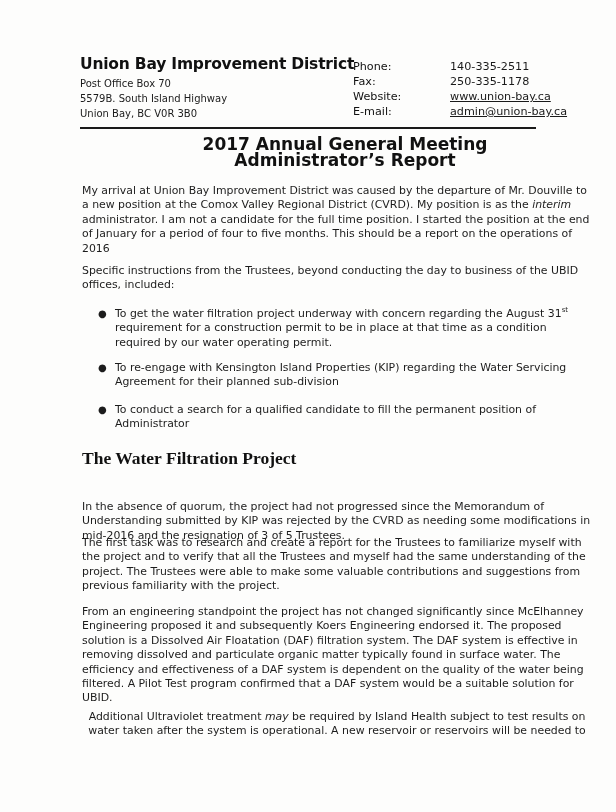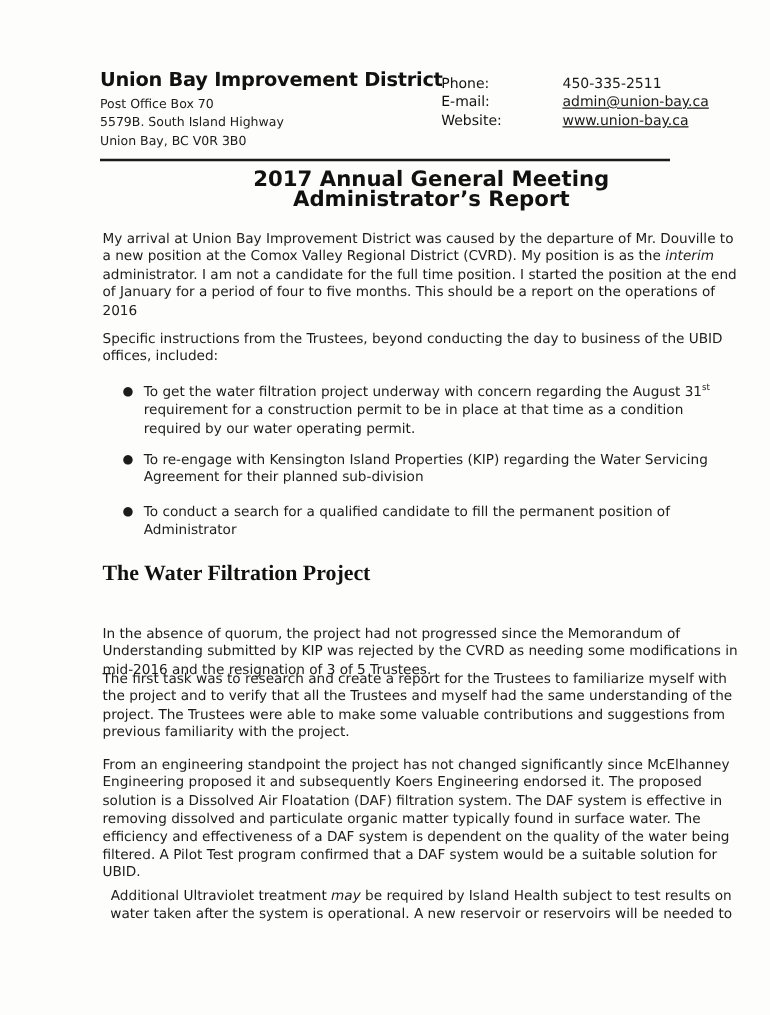--- a/index.html
+++ b/index.html
@@ -69,29 +69,33 @@
 
   <div class="addr">
     <div>Post Office Box 70</div>
     <div>5579B. South Island Highway</div>
     <div>Union Bay, BC V0R 3B0</div>
   </div>
 
   <div class="contact">
     <div class="row">
       <span class="lbl">Phone:</span>
-      <span class="val">450-335-2511</span>
+      <span class="val">140-335-2511</span>
+    </div>
+    <div class="row">
+      <span class="lbl">Fax:</span>
+      <span class="val">250-335-1178</span>
+    </div>
+    <div class="row">
+      <span class="lbl">Website:</span>
+      <span class="val link">www.union-bay.ca</span>
     </div>
     <div class="row">
       <span class="lbl">E-mail:</span>
       <span class="val link">admin@union-bay.ca</span>
-    </div>
-    <div class="row">
-      <span class="lbl">Website:</span>
-      <span class="val link">www.union-bay.ca</span>
     </div>
   </div>
 
   <div class="rule"></div>
 
   <div class="doc-title">
     <div>2017 Annual General Meeting</div>
     <div>Administrator’s Report</div>
   </div>
 

